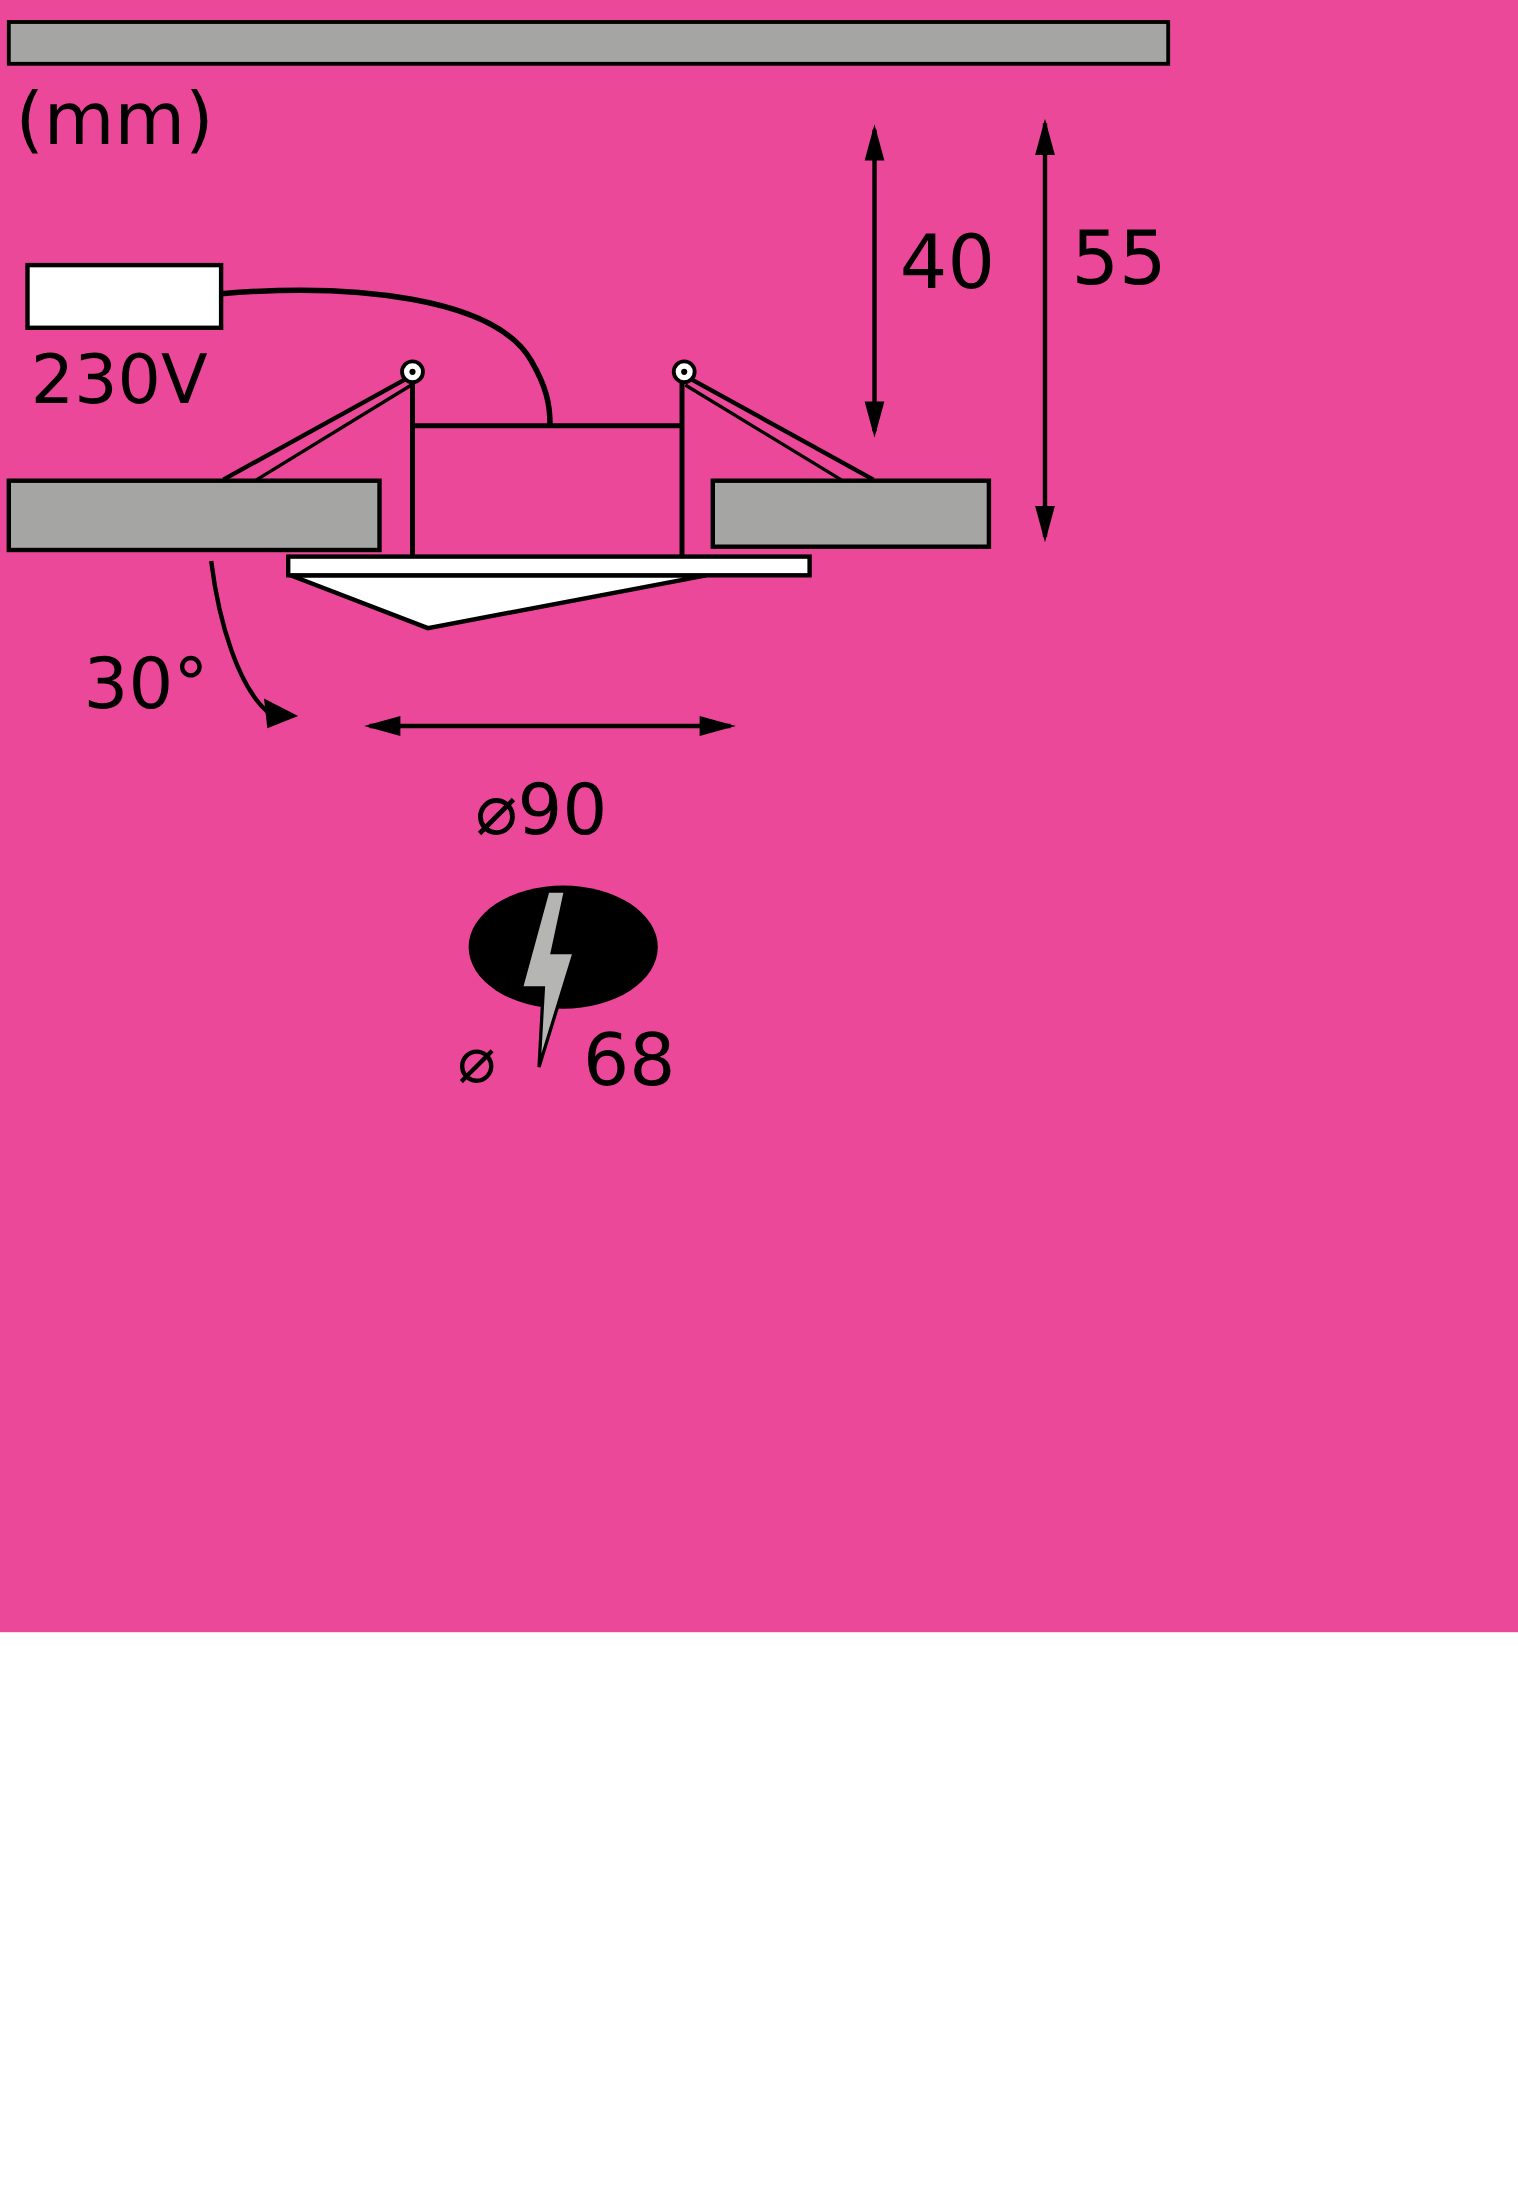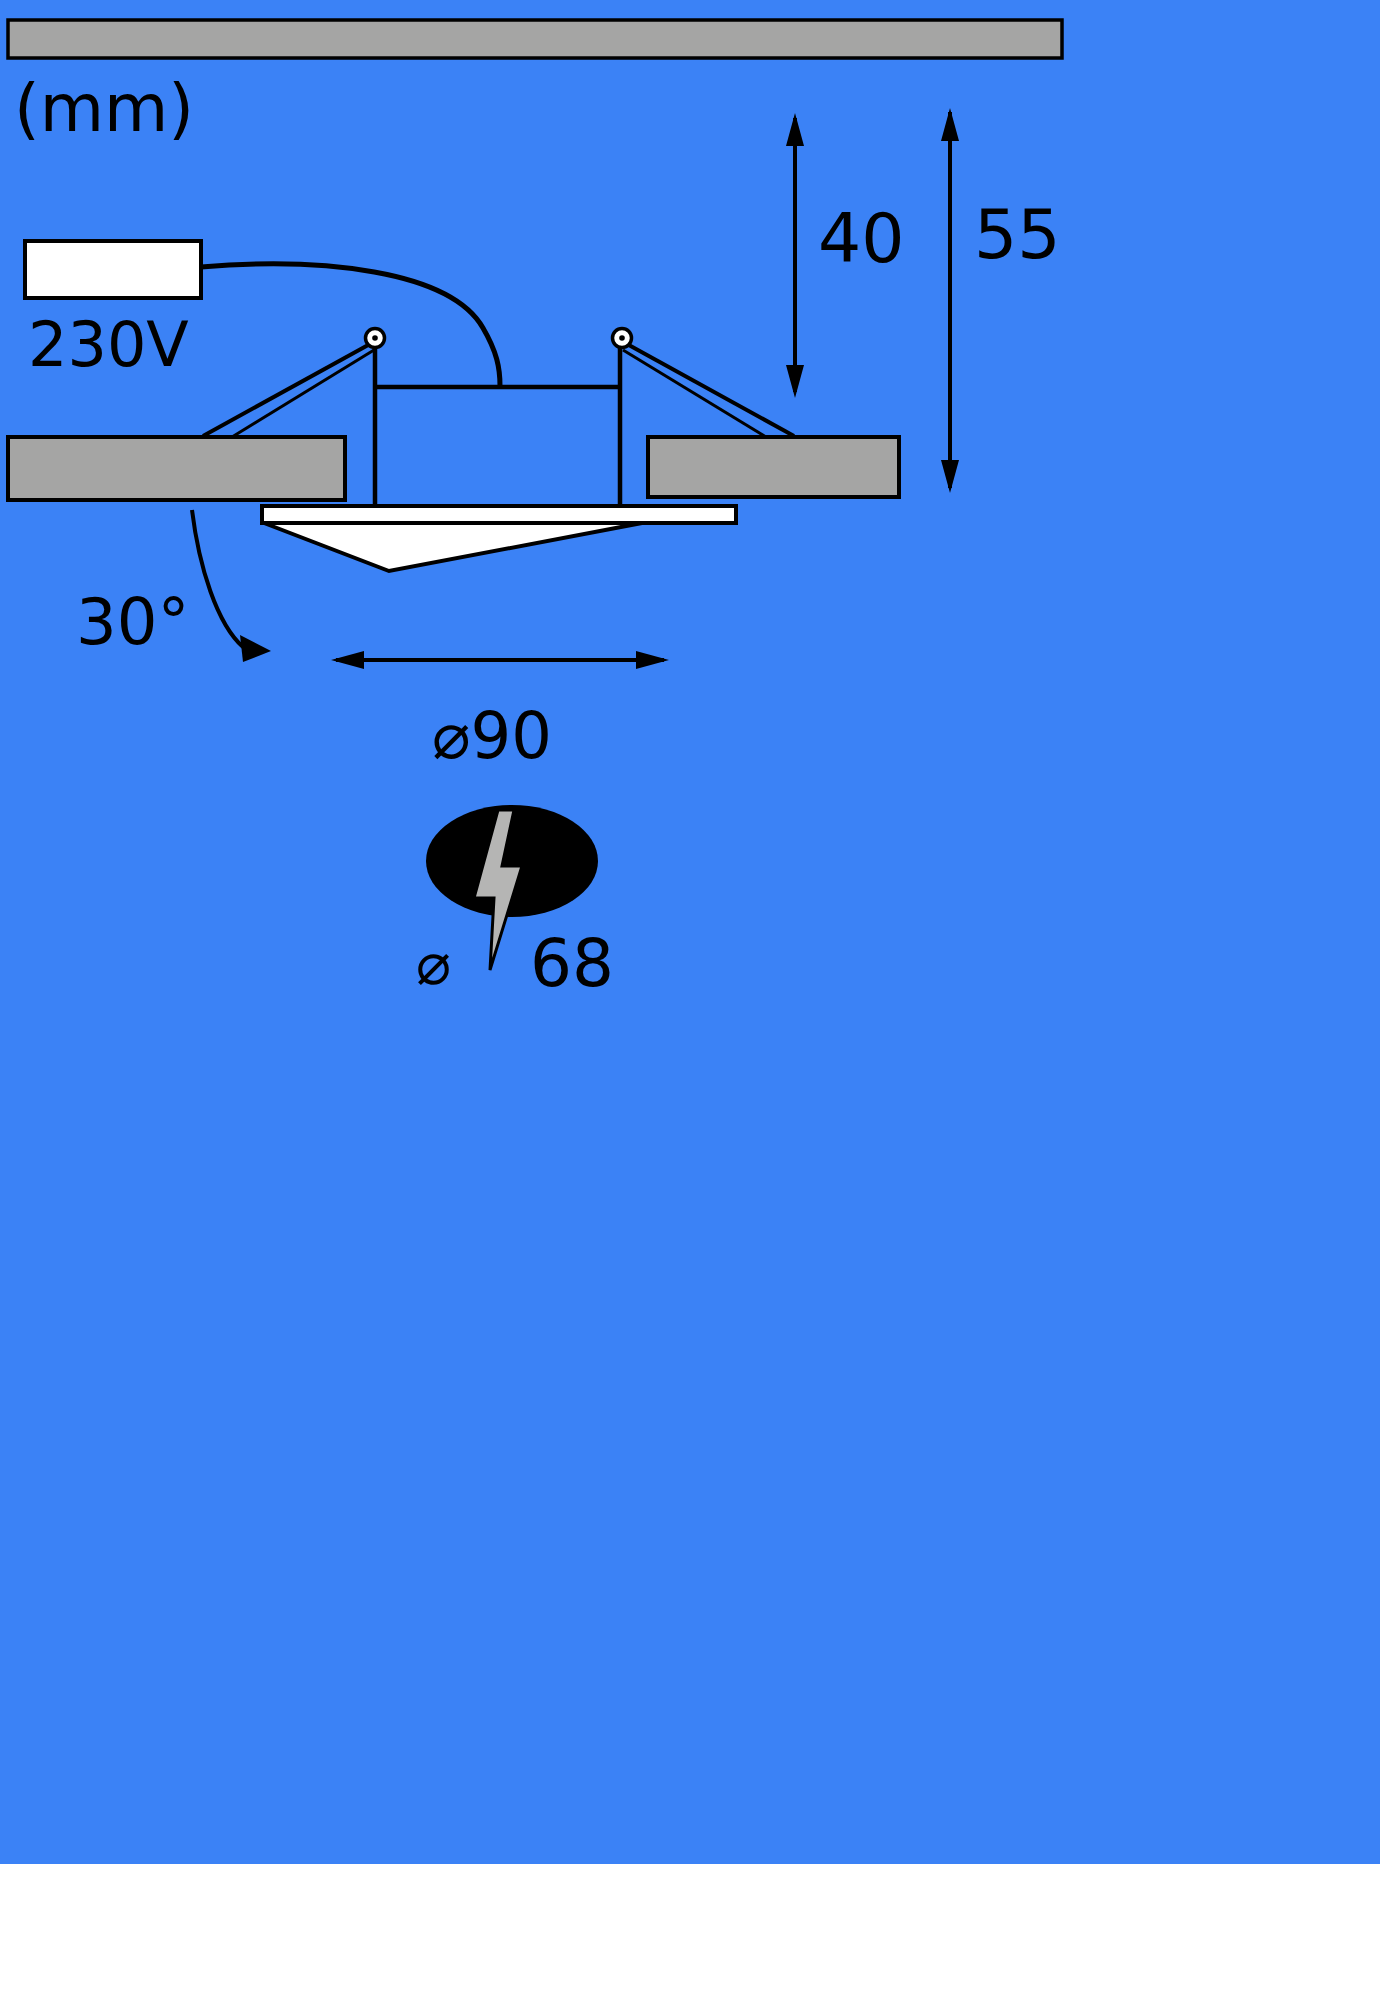--- a/index.html
+++ b/index.html
@@ -2,23 +2,23 @@
 <html><head>
 <meta charset="utf-8">
 <style>
   html, body {
     margin: 0;
     padding: 0;
     background: #ffffff;
   }
   .canvas {
     width: 1380px;
-    height: 1864px;
+    height: 1484px;
     position: relative;
-    background: #3b82f6;
+    background: #ec4899;
     overflow: hidden;
   }
   svg { display: block; }
   svg text {
     font-family: "DejaVu Sans", "Liberation Sans", sans-serif;
     fill: #000;
   }
 </style>
 </head>
 <body>

